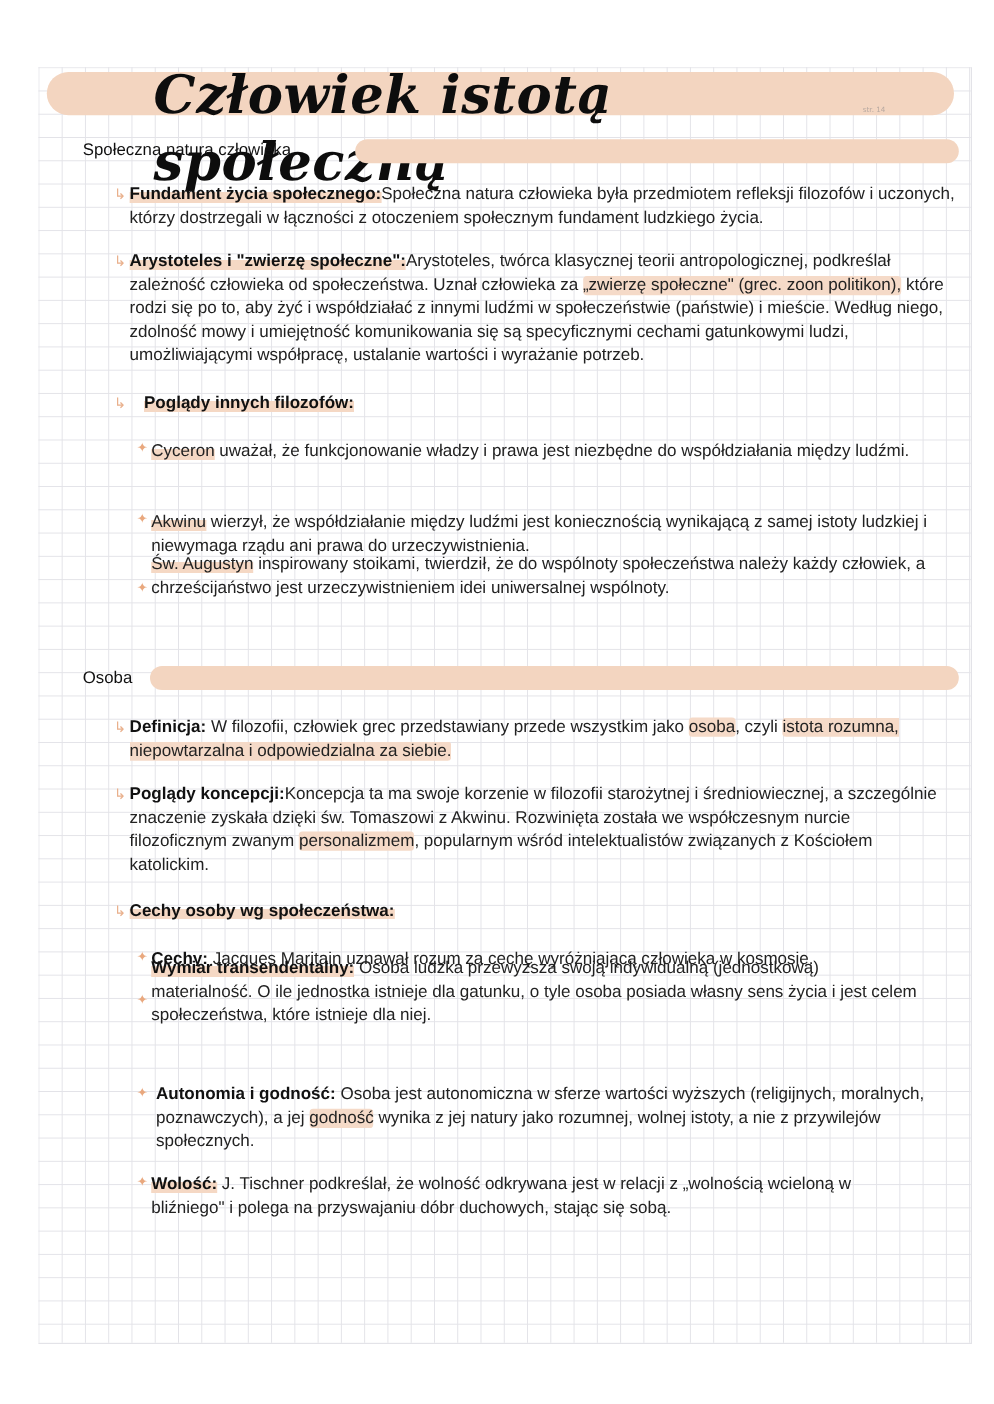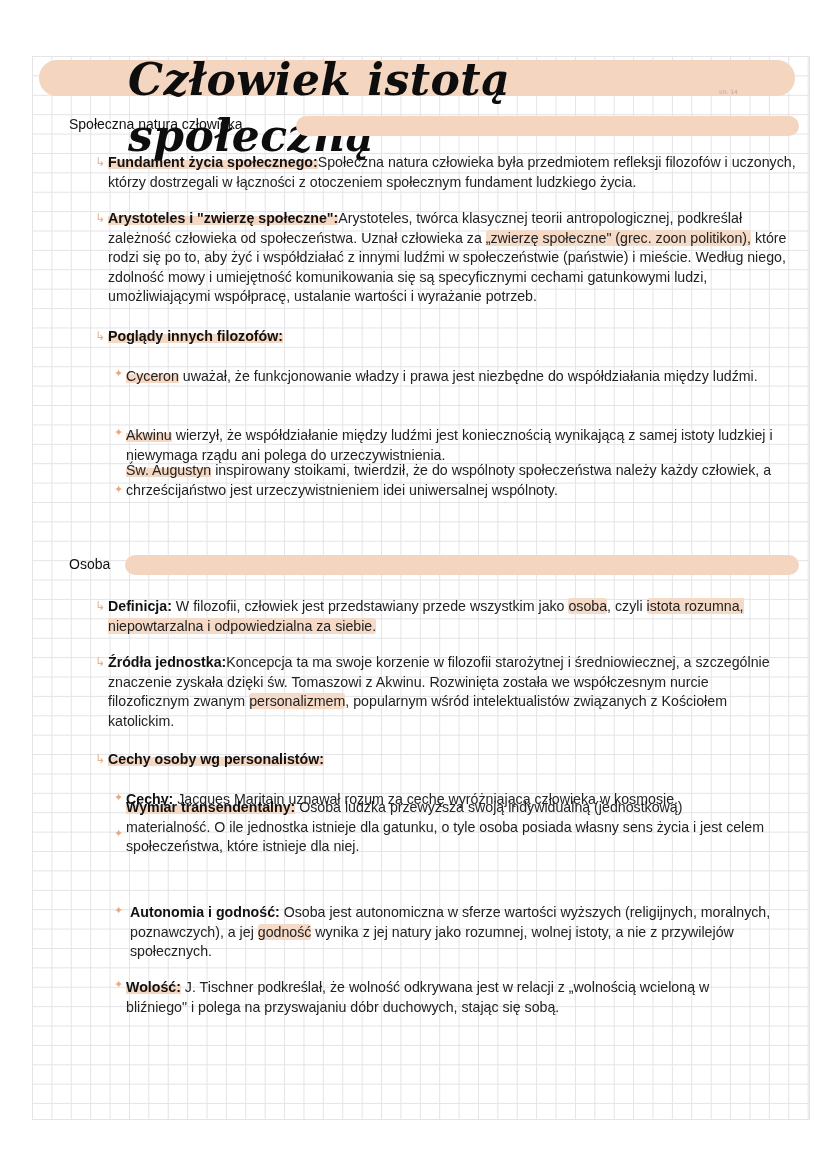--- a/index.html
+++ b/index.html
@@ -65,55 +65,55 @@
 <div class="block" style="left:108px; top:153px; width:690px;">
   <p><span class="lbl hl">Fundament życia społecznego:</span><span>Społeczna natura człowieka była przedmiotem refleksji filozofów i uczonych, którzy dostrzegali w łączności z otoczeniem społecznym fundament ludzkiego życia.</span></p>
 </div>
 
 <span class="bullet-hook" style="left:95px; top:211px;">↳</span>
 <div class="block" style="left:108px; top:209px; width:700px;">
   <p><span class="lbl hl">Arystoteles i "zwierzę społeczne":</span><span>Arystoteles, twórca klasycznej teorii antropologicznej, podkreślał zależność człowieka od społeczeństwa. Uznał człowieka za </span><span class="hl-full">„zwierzę społeczne" (grec. zoon politikon),</span><span> które rodzi się po to, aby żyć i współdziałać z innymi ludźmi w społeczeństwie (państwie) i mieście. Według niego, zdolność mowy i umiejętność komunikowania się są specyficznymi cechami gatunkowymi ludzi, umożliwiającymi współpracę, ustalanie wartości i wyrażanie potrzeb.</span></p>
 </div>
 
 <span class="bullet-hook" style="left:95px; top:329px;">↳</span>
-<div class="block" style="left:108px; top:327px; width:690px;">
+<div class="block" style="left:120px; top:327px; width:690px;">
   <p><span class="lbl hl">Poglądy innych filozofów:</span></p>
 </div>
 
 <span class="bullet-star" style="left:114px; top:368px;">✦</span>
 <div class="block" style="left:126px; top:367px; width:660px;">
   <p><span class="hl">Cyceron</span><span> uważał, że funkcjonowanie władzy i prawa jest niezbędne do współdziałania między ludźmi.</span></p>
 </div>
 
 <span class="bullet-star" style="left:114px; top:427px;">✦</span>
 <div class="block" style="left:126px; top:426px; width:660px;">
-  <p><span class="hl">Akwinu</span><span> wierzył, że współdziałanie między ludźmi jest koniecznością wynikającą z samej istoty ludzkiej i niewymaga rządu ani polega do urzeczywistnienia.</span></p>
+  <p><span class="hl">Akwinu</span><span> wierzył, że współdziałanie między ludźmi jest koniecznością wynikającą z samej istoty ludzkiej i niewymaga rządu ani prawa do urzeczywistnienia.</span></p>
 </div>
 
 <span class="bullet-star" style="left:114px; top:484px;">✦</span>
 <div class="block" style="left:126px; top:461px; width:660px;">
   <p><span class="hl">Św. Augustyn</span><span> inspirowany stoikami, twierdził, że do wspólnoty społeczeństwa należy każdy człowiek, a chrześcijaństwo jest urzeczywistnieniem idei uniwersalnej wspólnoty.</span></p>
 </div>
 
 <div class="section-bar" style="left:125px; top:555px; width:674px;"></div>
 <div class="section-head" style="left:69px; top:556px;">Osoba</div>
 
 <span class="bullet-hook" style="left:95px; top:599px;">↳</span>
 <div class="block" style="left:108px; top:597px; width:660px;">
-  <p><span class="lbl">Definicja:</span><span> W filozofii, człowiek jest przedstawiany przede wszystkim jako </span><span class="hl-full">osoba</span><span>, czyli </span><span class="hl-full">istota rozumna, niepowtarzalna i odpowiedzialna za siebie.</span></p>
+  <p><span class="lbl">Definicja:</span><span> W filozofii, człowiek grec przedstawiany przede wszystkim jako </span><span class="hl-full">osoba</span><span>, czyli </span><span class="hl-full">istota rozumna, niepowtarzalna i odpowiedzialna za siebie.</span></p>
 </div>
 
 <span class="bullet-hook" style="left:95px; top:655px;">↳</span>
 <div class="block" style="left:108px; top:653px; width:680px;">
-  <p><span class="lbl">Źródła jednostka:</span><span>Koncepcja ta ma swoje korzenie w filozofii starożytnej i średniowiecznej, a szczególnie znaczenie zyskała dzięki św. Tomaszowi z Akwinu. Rozwinięta została we współczesnym nurcie filozoficznym zwanym </span><span class="hl-full">personalizmem</span><span>, popularnym wśród intelektualistów związanych z Kościołem katolickim.</span></p>
+  <p><span class="lbl">Poglądy koncepcji:</span><span>Koncepcja ta ma swoje korzenie w filozofii starożytnej i średniowiecznej, a szczególnie znaczenie zyskała dzięki św. Tomaszowi z Akwinu. Rozwinięta została we współczesnym nurcie filozoficznym zwanym </span><span class="hl-full">personalizmem</span><span>, popularnym wśród intelektualistów związanych z Kościołem katolickim.</span></p>
 </div>
 
 <span class="bullet-hook" style="left:95px; top:752px;">↳</span>
 <div class="block" style="left:108px; top:750px; width:690px;">
-  <p><span class="lbl hl">Cechy osoby wg personalistów:</span></p>
+  <p><span class="lbl hl">Cechy osoby wg społeczeństwa:</span></p>
 </div>
 
 <span class="bullet-star" style="left:114px; top:792px;">✦</span>
 <div class="block" style="left:126px; top:790px; width:660px;">
   <p><span class="lbl">Cechy:</span><span> Jacques Maritain uznawał rozum za cechę wyróżniającą człowieka w kosmosie.</span></p>
 </div>
 
 <span class="bullet-star" style="left:114px; top:828px;">✦</span>
 <div class="block" style="left:126px; top:798px; width:640px;">
   <p><span class="lbl hl">Wymiar transendentalny:</span><span> Osoba ludzka przewyższa swoją indywidualną (jednostkową) materialność. O ile jednostka istnieje dla gatunku, o tyle osoba posiada własny sens życia i jest celem społeczeństwa, które istnieje dla niej.</span></p>

